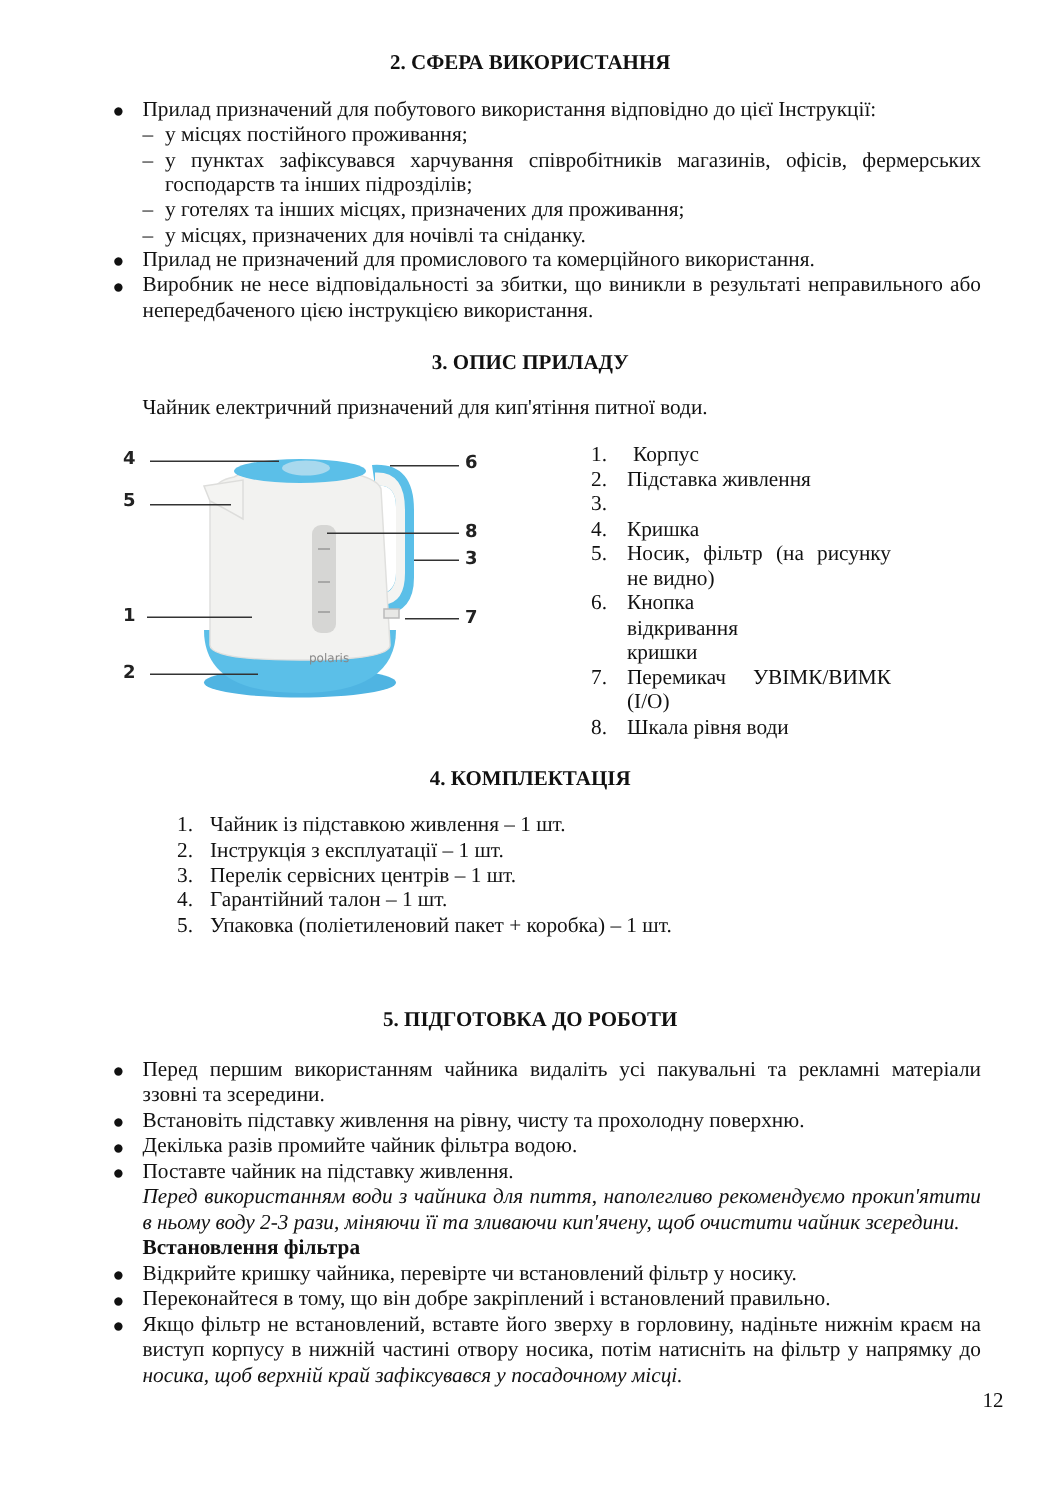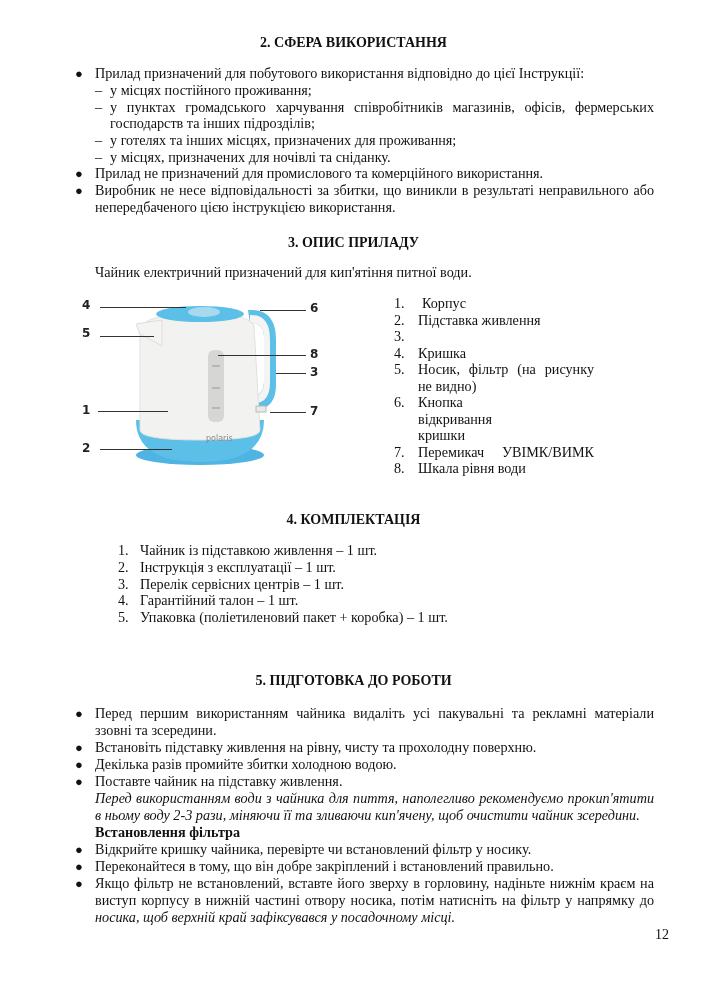--- a/index.html
+++ b/index.html
@@ -30,21 +30,21 @@
 <body>
 
 <div class="abs h" style="top:35px;">2.  СФЕРА ВИКОРИСТАННЯ</div>
 
 <span class="bullet" style="top:66px;">●</span>
 <div class="line" style="left:95px; top:65px;">Прилад призначений для побутового використання відповідно до цієї Інструкції:</div>
 
 <span class="dash" style="top:82px;">–</span>
 <div class="line" style="left:110px; top:82px;">у місцях постійного проживання;</div>
 <span class="dash" style="top:99px;">–</span>
-<div class="line justify" style="left:110px; top:99px; width:544px;">у пунктах громадського харчування співробітників магазинів, офісів, фермерських</div>
+<div class="line justify" style="left:110px; top:99px; width:544px;">у пунктах зафіксувався харчування співробітників магазинів, офісів, фермерських</div>
 <div class="line" style="left:110px; top:115px;">господарств та інших підрозділів;</div>
 <span class="dash" style="top:132px;">–</span>
 <div class="line" style="left:110px; top:132px;">у готелях та інших місцях, призначених для проживання;</div>
 <span class="dash" style="top:149px;">–</span>
 <div class="line" style="left:110px; top:149px;">у місцях, призначених для ночівлі та сніданку.</div>
 
 <span class="bullet" style="top:166px;">●</span>
 <div class="line" style="left:95px; top:165px;">Прилад не призначений для промислового та комерційного використання.</div>
 <span class="bullet" style="top:183px;">●</span>
 <div class="line justify" style="left:95px; top:182px; width:559px;">Виробник не несе відповідальності за збитки, що виникли в результаті неправильного або</div>
@@ -125,20 +125,21 @@
       <span class="n">6.</span>
       <span class="t">
         <span class="justify" style="display:block; word-spacing:60px;">Кнопка відкривання</span>
         <span style="display:block;">кришки</span>
       </span>
     </div>
   <div class="it">
       <span class="n">7.</span>
       <span class="t">
         <span class="justify" style="display:block;">Перемикач УВІМК/ВИМК</span>
+        <span style="display:block;">(I/O)</span>
       </span>
     </div>
   <div class="it">
       <span class="n">8.</span>
       <span class="t">Шкала рівня води</span>
     </div>
 </div>
 
 <div class="abs h" style="top:512px;">4.  КОМПЛЕКТАЦІЯ</div>
 <div class="kit">
@@ -165,21 +166,21 @@
 </div>
 
 <div class="abs h" style="top:673px;">5.  ПІДГОТОВКА ДО РОБОТИ</div>
 
 <span class="bullet" style="top:706px;">●</span>
 <div class="line justify" style="left:95px; top:705px; width:559px;">Перед першим використанням чайника видаліть усі пакувальні та рекламні матеріали</div>
 <div class="line" style="left:95px; top:722px;">ззовні та зсередини.</div>
 <span class="bullet" style="top:740px;">●</span>
 <div class="line" style="left:95px; top:739px;">Встановіть підставку живлення на рівну, чисту та прохолодну поверхню.</div>
 <span class="bullet" style="top:757px;">●</span>
-<div class="line" style="left:95px; top:756px;">Декілька разів промийте збитки холодною водою.</div>
+<div class="line" style="left:95px; top:756px;">Декілька разів промийте чайник фільтра водою.</div>
 <span class="bullet" style="top:774px;">●</span>
 <div class="line" style="left:95px; top:773px;">Поставте чайник на підставку живлення.</div>
 <div class="line ital justify" style="left:95px; top:790px; width:559px;">Перед використанням води з чайника для пиття, наполегливо рекомендуємо прокип'ятити</div>
 <div class="line ital" style="left:95px; top:807px;">в ньому воду 2-3 рази, міняючи її та зливаючи кип'ячену, щоб очистити чайник зсередини.</div>
 <div class="line bold" style="left:95px; top:824px;">Встановлення фільтра</div>
 
 <span class="bullet" style="top:842px;">●</span>
 <div class="line" style="left:95px; top:841px;">Відкрийте кришку чайника, перевірте чи встановлений фільтр у носику.</div>
 <span class="bullet" style="top:859px;">●</span>
 <div class="line" style="left:95px; top:858px;">Переконайтеся в тому, що він добре закріплений і встановлений правильно.</div>

